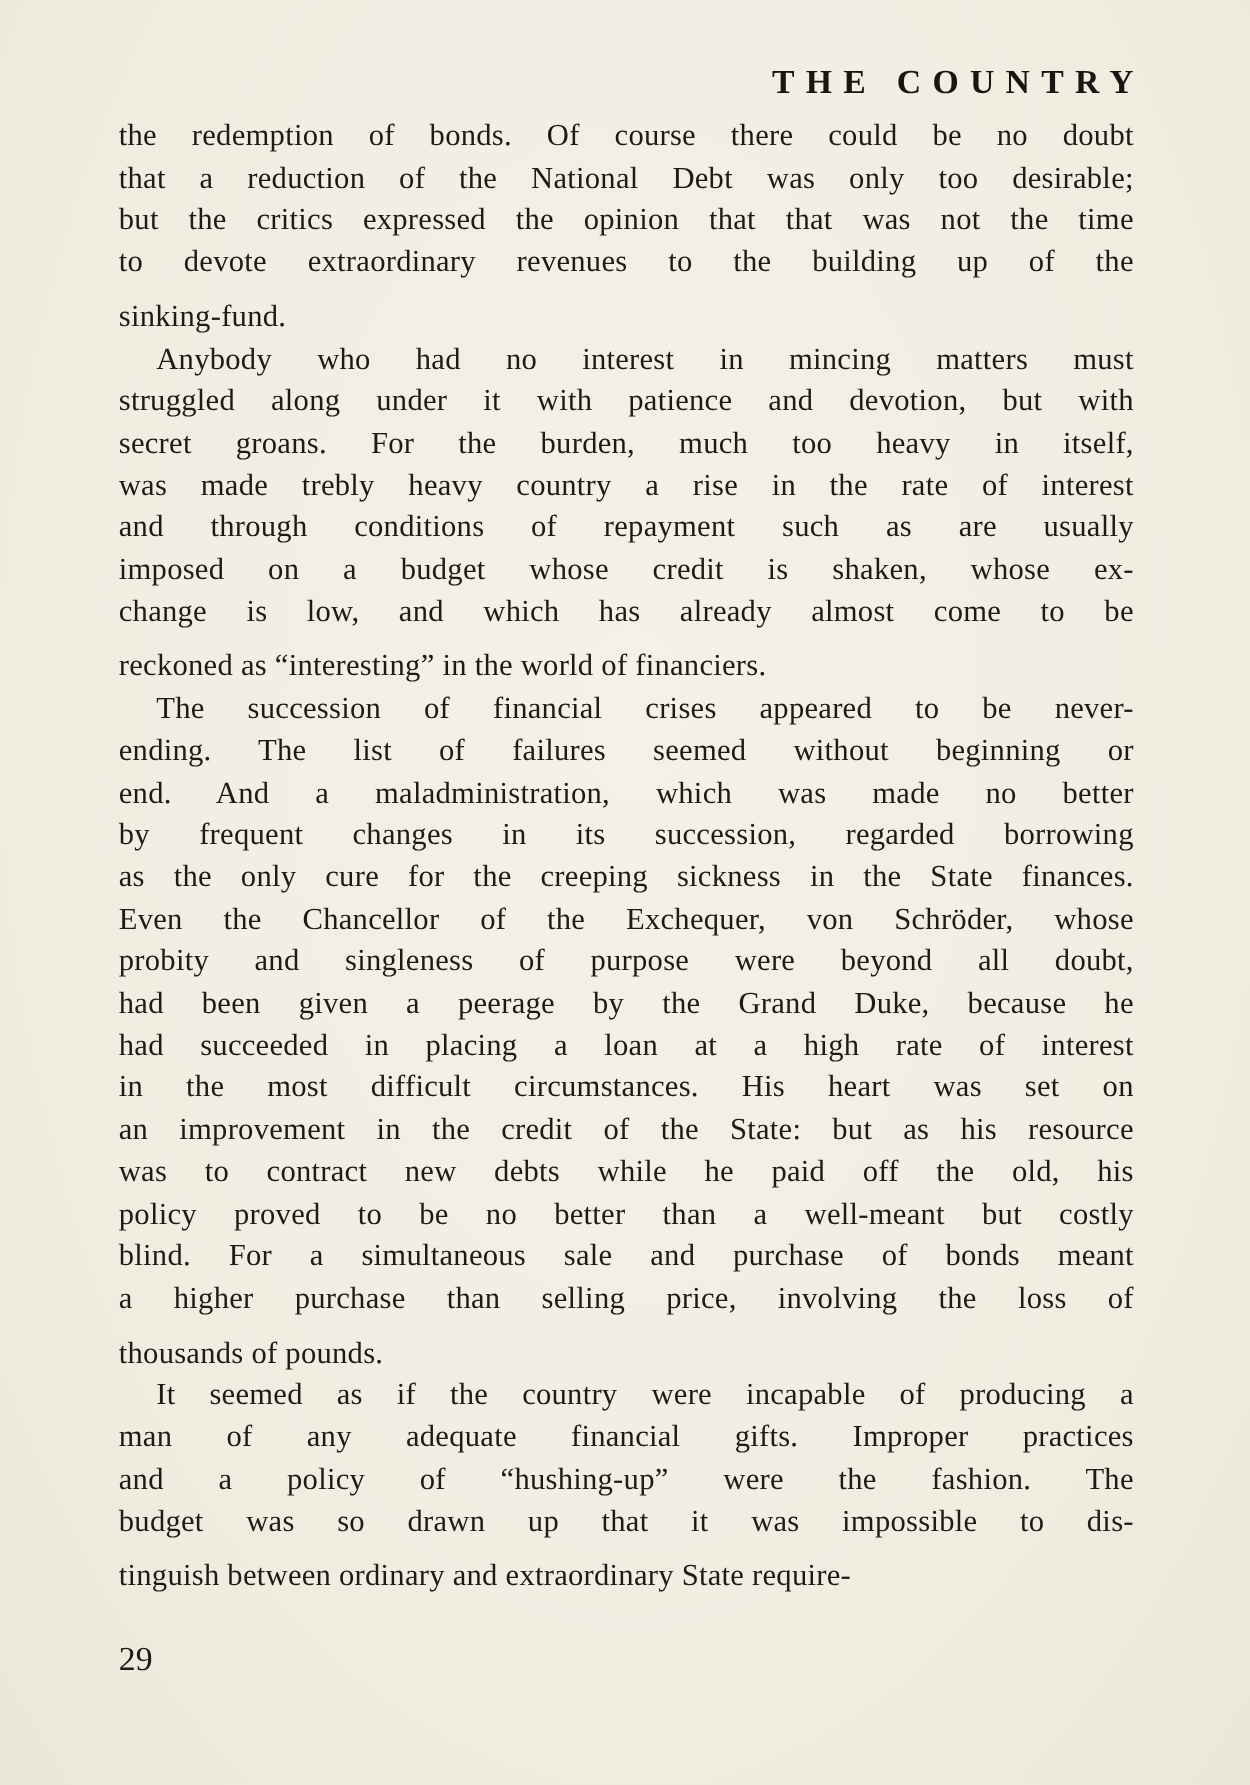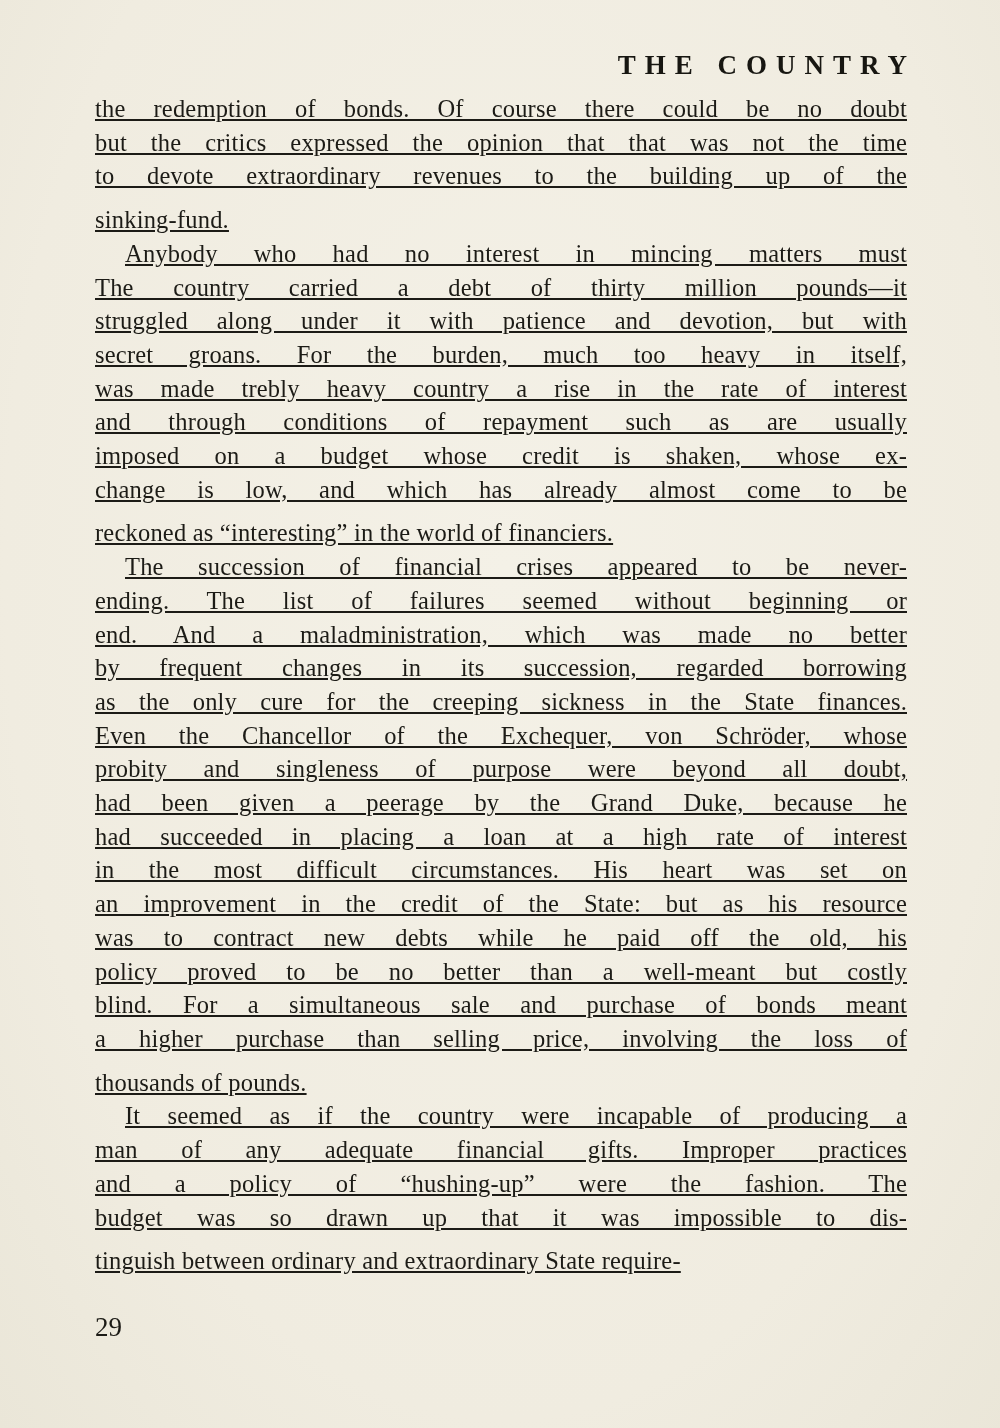--- a/index.html
+++ b/index.html
@@ -34,21 +34,20 @@
     top: 92px;
     width: 812px;
   }
   .text-line {
     font-size: 24.5px;
     line-height: 33.7px;
     text-align: justify;
     text-align-last: justify;
     letter-spacing: 0.2px;
     color: #1c1b16;
-    text-decoration: underline;
   }
   .text-line.last-line {
     text-align-last: left;
     margin-top: 10px;
   }
   .text-line.first-line-indent {
     text-indent: 30px;
   }
   .page-number {
     position: absolute;
@@ -59,25 +58,25 @@
   }
 </style>
 </head>
 <body>
 
 <div class="page">
   <div class="running-head">THE COUNTRY</div>
 
   <div class="text-block">
       <div class="text-line">the redemption of bonds.  Of course there could be no doubt</div>
+      <div class="text-line">that a reduction of the National Debt was only too desirable;</div>
       <div class="text-line">but the critics expressed the opinion that that was not the time</div>
       <div class="text-line">to devote extraordinary revenues to the building up of the</div>
       <div class="text-line last-line">sinking-fund.</div>
       <div class="text-line first-line-indent">Anybody who had no interest in mincing matters must</div>
-      <div class="text-line">The country carried a debt of thirty million pounds—it</div>
       <div class="text-line">struggled along under it with patience and devotion, but with</div>
       <div class="text-line">secret groans.  For the burden, much too heavy in itself,</div>
       <div class="text-line">was made trebly heavy country a rise in the rate of interest</div>
       <div class="text-line">and through conditions of repayment such as are usually</div>
       <div class="text-line">imposed on a budget whose credit is shaken, whose ex-</div>
       <div class="text-line">change is low, and which has already almost come to be</div>
       <div class="text-line last-line">reckoned as “interesting” in the world of financiers.</div>
       <div class="text-line first-line-indent">The succession of financial crises appeared to be never-</div>
       <div class="text-line">ending.  The list of failures seemed without beginning or</div>
       <div class="text-line">end.  And a maladministration, which was made no better</div>

